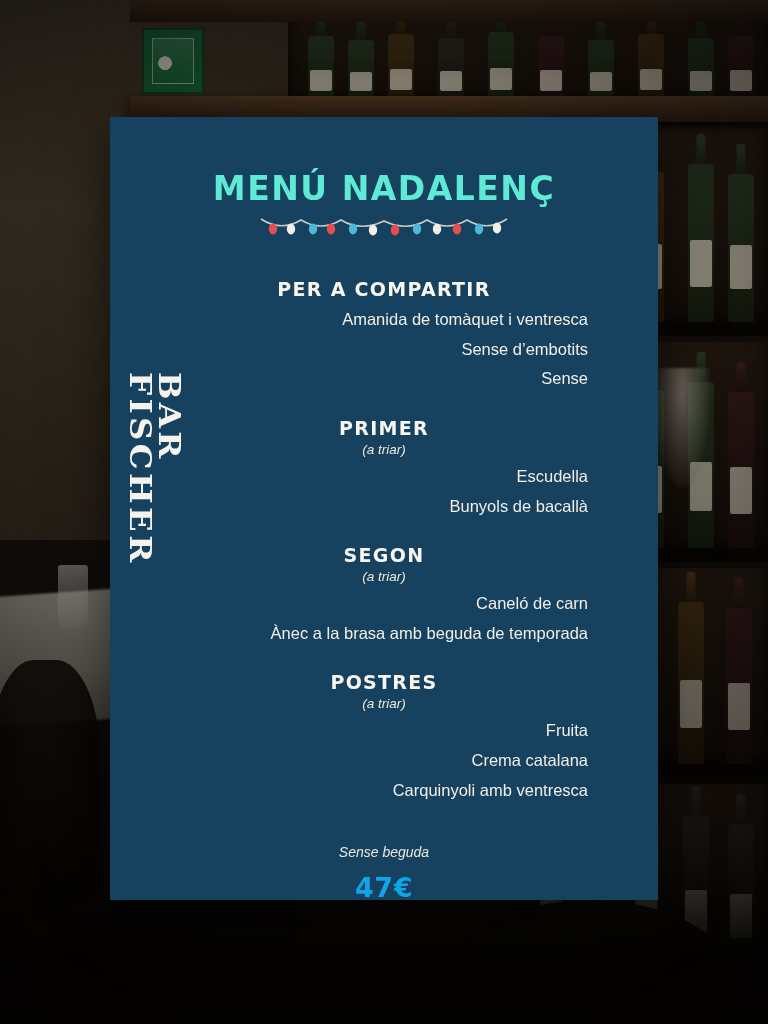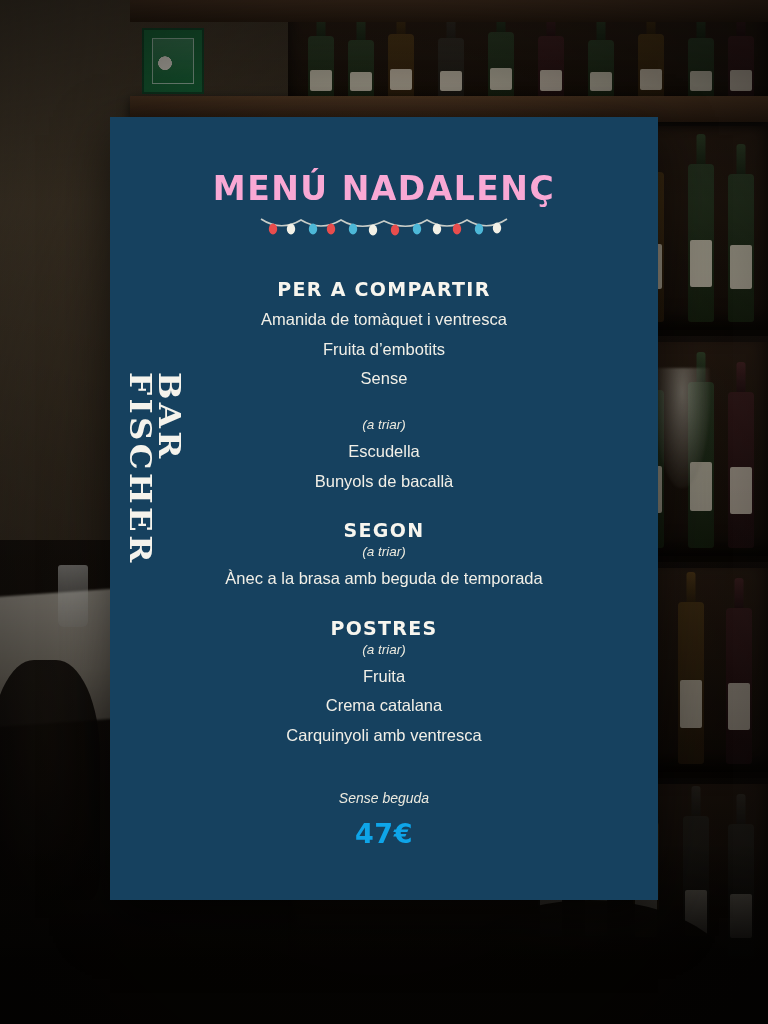--- a/index.html
+++ b/index.html
@@ -201,21 +201,21 @@
     line-height: 1;
     transform: scaleY(1.12);
     transform-origin: top center;
   }
 
   .title {
     font-family: "DejaVu Sans", sans-serif;
     font-weight: 700;
     font-size: 33px;
     letter-spacing: 1.5px;
-    color: #f9a8d4;
+    color: #5eead4;
     text-transform: uppercase;
     margin-top: 22px;
   }
 
   
   .garland {
     margin: 8px auto 0;
     width: 250px;
     height: 30px;
   }
@@ -233,20 +233,21 @@
     font-size: 13.5px;
     font-style: italic;
     color: #eceadf;
     margin-top: 3px;
   }
   .dish {
     font-size: 16.5px;
     color: #f1efe7;
     margin-top: 9px;
     line-height: 1.25;
+    text-align: right;
   }
   .section .dish:first-of-type { margin-top: 11px; }
 
   .footer { margin-top: 44px; }
   .footer-note {
     font-size: 14px;
     font-style: italic;
     color: #eceadf;
     text-align: center;
   }
@@ -414,35 +415,37 @@
           <ellipse cx="198" cy="13" rx="4.2" ry="5.4" fill="#e84d4d"></ellipse>
           <ellipse cx="220" cy="13" rx="4.2" ry="5.4" fill="#4db8d8"></ellipse>
           <ellipse cx="238" cy="12" rx="4.2" ry="5.4" fill="#f2f0e6"></ellipse>
         </g>
       </svg>
 
       
       <div class="section">
         <div class="section-title">PER A COMPARTIR</div>
         <div class="dish">Amanida de tomàquet i ventresca</div>
-        <div class="dish">Fruita d’embotits</div>
+        <div class="dish">Sense d’embotits</div>
         <div class="dish">Sense</div>
       </div>
 
       
       <div class="section">
+        <div class="section-title">PRIMER</div>
         <div class="section-note">(a triar)</div>
         <div class="dish">Escudella</div>
         <div class="dish">Bunyols de bacallà</div>
       </div>
 
       
       <div class="section">
         <div class="section-title">SEGON</div>
         <div class="section-note">(a triar)</div>
+        <div class="dish">Caneló de carn</div>
         <div class="dish">Ànec a la brasa amb beguda de temporada</div>
       </div>
 
       
       <div class="section">
         <div class="section-title">POSTRES</div>
         <div class="section-note">(a triar)</div>
         <div class="dish">Fruita</div>
         <div class="dish">Crema catalana</div>
         <div class="dish">Carquinyoli amb ventresca</div>

